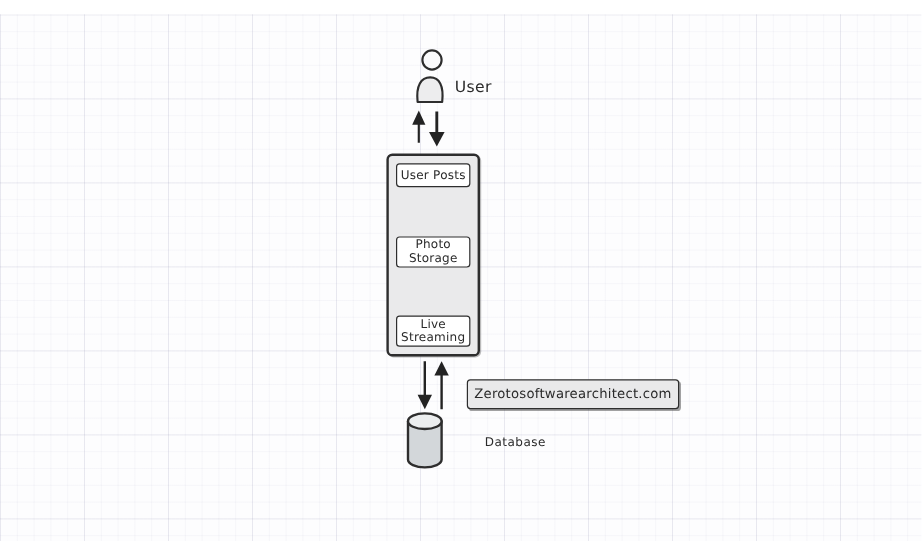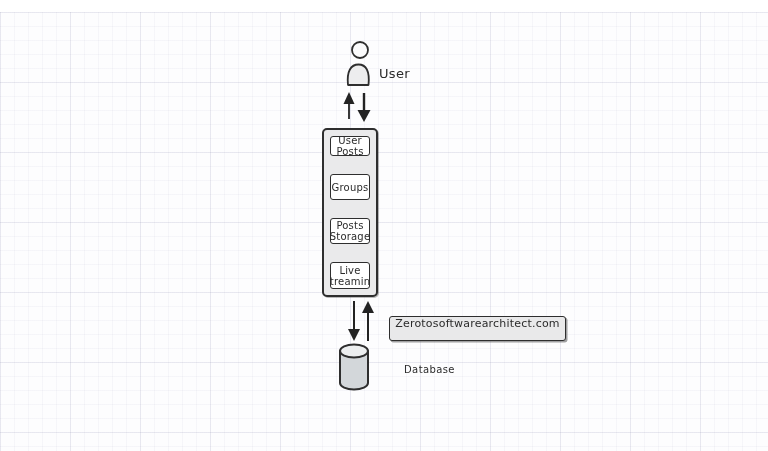--- a/index.html
+++ b/index.html
@@ -24,21 +24,21 @@
   
   .user-figure { left: 343px; top: 28px; width: 30px; height: 46px; }
   .user-label  { left: 379px; top: 54px; font-size: 13px; letter-spacing: 0.3px; }
 
   
   .arrows-top    { left: 340px; top: 78px; }
   .arrows-bottom { left: 346px; top: 287px; }
 
   
   .monolith {
-    left: 322px; top: 116px; width: 56px; height: 169px;
+    left: 322px; top: 116px; width: 78px; height: 169px;
     box-sizing: border-box;
     background: #eaeaeb;
     border: 2px solid #2e2e2e;
     border-radius: 5px;
     box-shadow: 1px 1px 0 rgba(60,60,60,0.35);
     padding: 6px 6px;
     display: flex;
     flex-direction: column;
     justify-content: space-between;
   }
@@ -64,20 +64,21 @@
 
   
   .watermark {
     left: 389px; top: 304px; width: 177px; height: 25px;
     box-sizing: border-box;
     background: #e9e9ea;
     border: 1.6px solid #2e2e2e;
     border-radius: 3px;
     box-shadow: 1.5px 1.5px 0 rgba(70,70,70,0.5);
     display: flex;
+    align-items: center;
     justify-content: center;
     font-size: 11px;
     letter-spacing: 0.2px;
     white-space: nowrap;
   }
 
   
   .db-figure { left: 337px; top: 330px; width: 34px; height: 50px; }
   .db-label  { left: 404px; top: 352px; font-size: 10px; letter-spacing: 0.4px; }
 
@@ -106,24 +107,21 @@
       <line x1="24" y1="3" x2="24" y2="23" stroke="#232323" stroke-width="2.4"></line>
       <polygon points="24,32 17.5,20 30.5,20" fill="#232323"></polygon>
     </g>
   </svg>
 
   <div class="abs monolith">
     <div class="module">
       <span>User Posts</span>
     </div>
     <div class="module">
-      <span>Groups</span>
-    </div>
-    <div class="module">
-      <span>Posts Storage</span>
+      <span>Photo Storage</span>
     </div>
     <div class="module">
       <span>Live Streaming</span>
     </div>
   </div>
 
   <svg class="abs arrows-bottom" width="30" height="44" viewBox="0 0 30 44">
     <g>
       <line x1="8" y1="2" x2="8" y2="32" stroke="#232323" stroke-width="2"></line>
       <polygon points="8,42 2,30 14,30" fill="#232323"></polygon>

